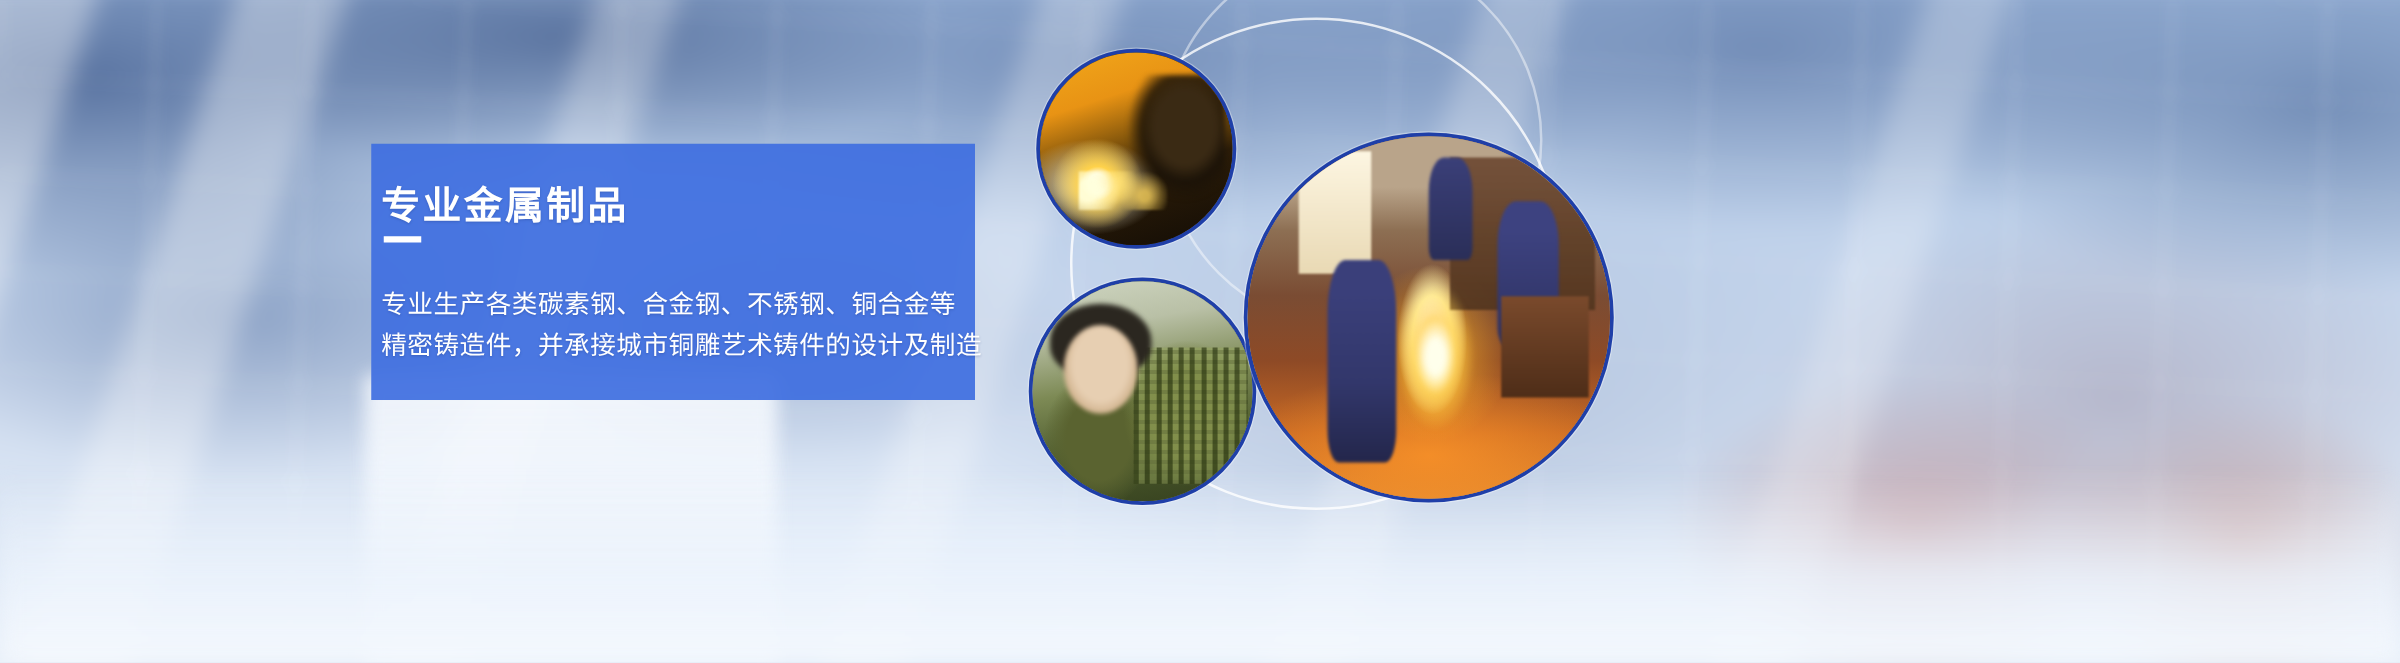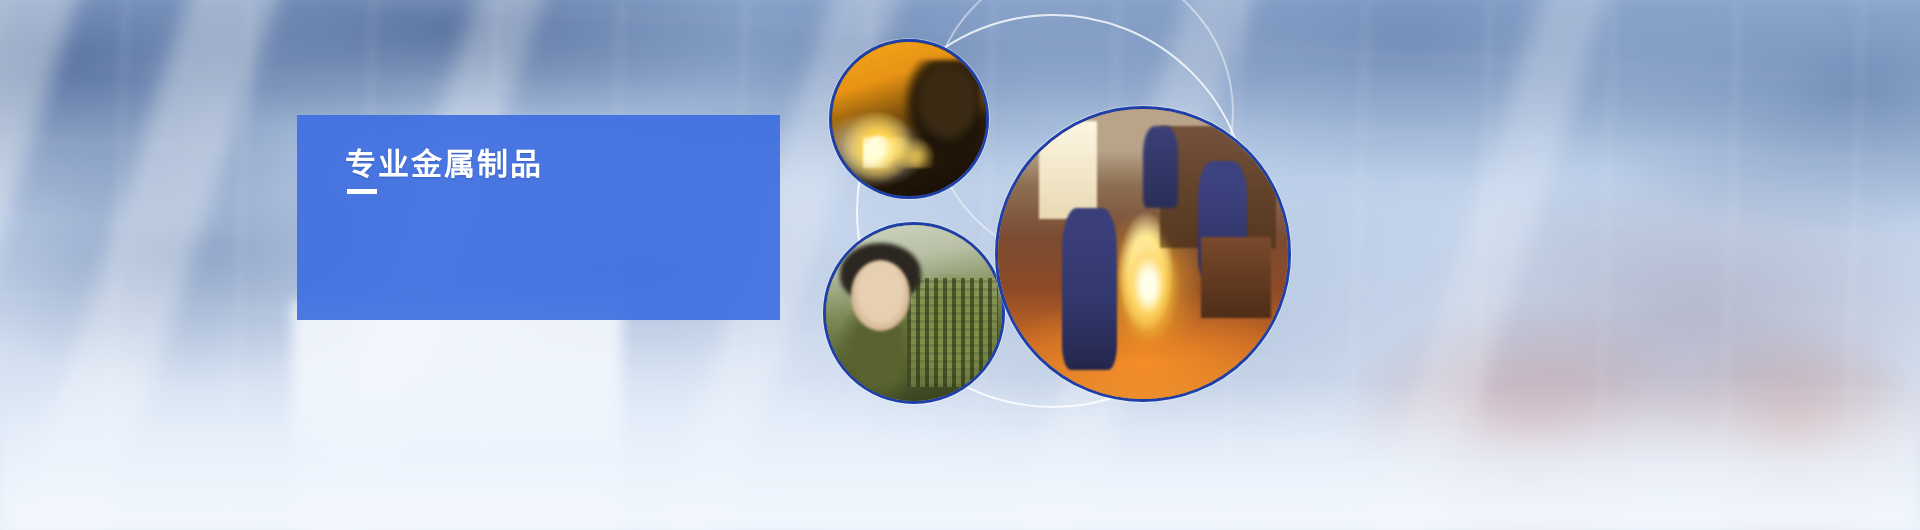--- a/index.html
+++ b/index.html
@@ -63,21 +63,20 @@
     width:483px; height:205px;
     background:#3f6fe0;
     opacity:.93;
   }
   .card-inner{
     position:absolute;
     left:297px; top:115px;
     width:560px; height:205px;
     padding:10px;
     box-sizing:border-box;
-    margin-left:40px;
   }
   .headline{
     position:absolute;
     left:8px; top:24px;
     color:#ffffff;
     font-size:31px;
     font-weight:bold;
     letter-spacing:2px;
     white-space:nowrap;
     text-shadow:0 1px 2px rgba(20,40,100,.25);
@@ -236,20 +235,24 @@
   <div class="bg-whitepanel"></div>
   <div class="bg-floor"></div>
 
   <div class="ring ring-a"></div>
   <div class="ring ring-b"></div>
 
   <div class="card"></div>
   <div class="card-inner">
     <div class="headline">专业金属制品</div>
     <div class="rule"></div>
+    <div class="desc">
+      <span>专业生产各类碳素钢、合金钢、不锈钢、铜合金等</span>
+      <span>精密铸造件，并承接城市铜雕艺术铸件的设计及制造</span>
+    </div>
   </div>
 
   <div class="photo photo-weld">
     <div class="img"></div>
     <div class="helmet"></div>
     <div class="spark"></div>
   </div>
 
   <div class="photo photo-coil">
     <div class="img"></div>

